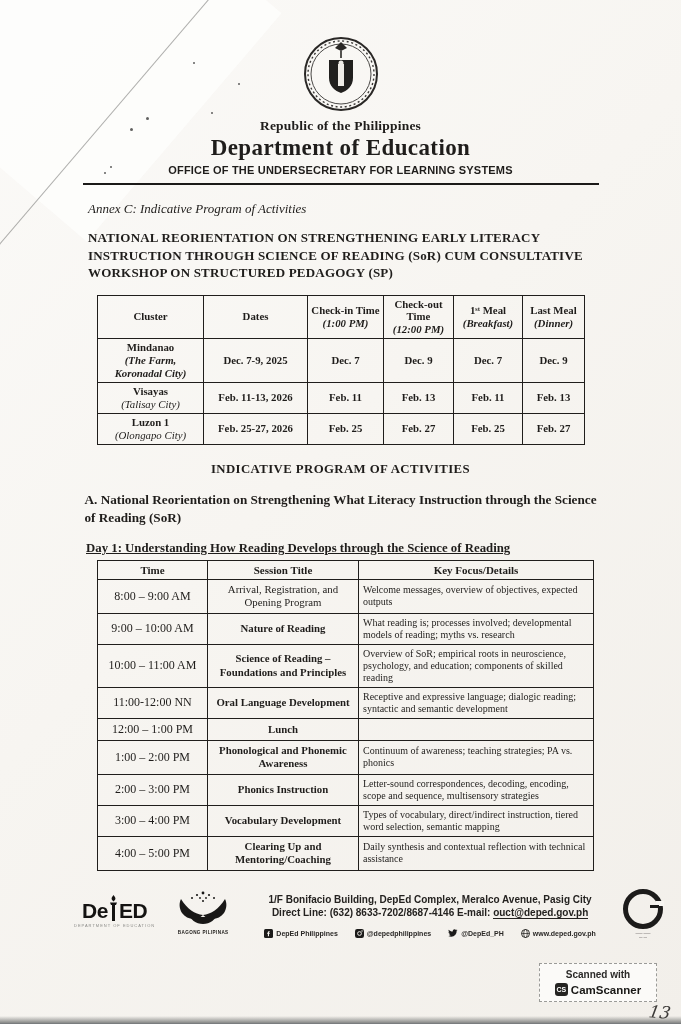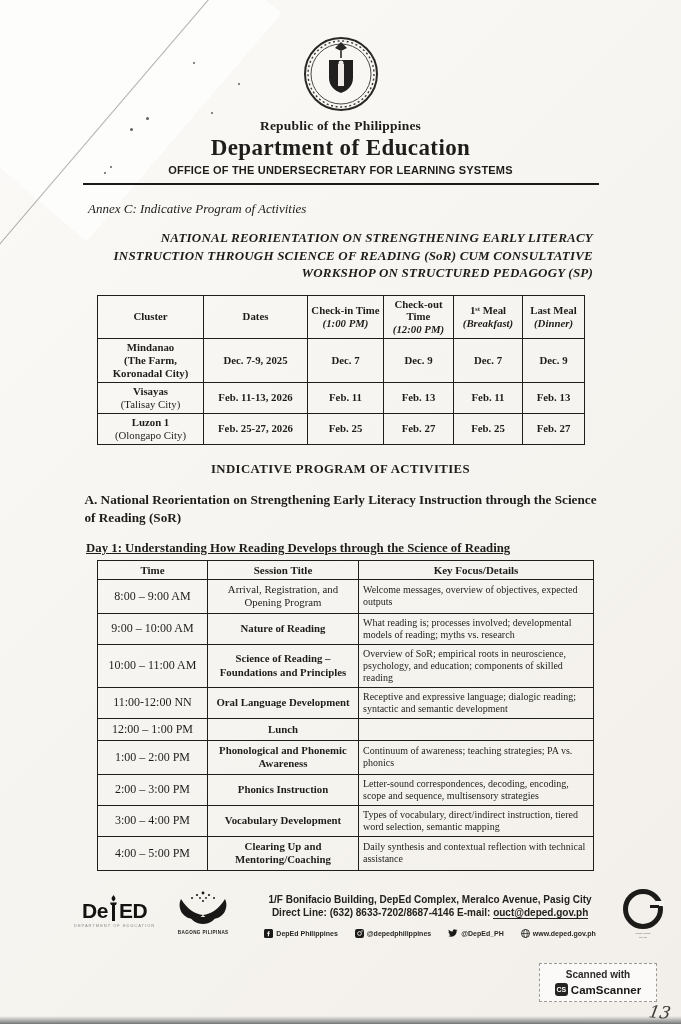--- a/index.html
+++ b/index.html
@@ -34,31 +34,31 @@
   
   .doc{position:relative;padding-top:32px;}
   .seal-wrap{display:flex;justify-content:center;}
   .hdr-center{text-align:center;}
   .republic{font-size:13.5px;font-weight:700;margin-top:4px;letter-spacing:.2px;}
   .department{font-size:23px;font-weight:700;margin-top:1px;letter-spacing:.4px;}
   .office{font-family:"Liberation Sans",sans-serif;font-size:11px;font-weight:700;margin-top:3px;letter-spacing:.2px;}
   .hrule{width:516px;margin:7px auto 0;border-top:2.2px solid #1b1a18;}
   .annex{font-size:13px;font-style:italic;margin:16px 0 0 88px;}
   .event-title{
-    width:505px;margin:12px auto 0;text-align:right;
-    font-size:13px;font-weight:700;line-height:1.35;letter-spacing:.2px;font-style:italic;
+    width:505px;margin:12px auto 0;text-align:left;
+    font-size:13px;font-weight:700;line-height:1.35;letter-spacing:.2px;
   }
   
   table{border-collapse:collapse;table-layout:fixed;}
   .t1{width:487px;margin:13px 0 0 97px;}
   .t1 th,.t1 td{border:1.7px solid #201e1c;text-align:center;vertical-align:middle;padding:2px 3px;}
   .t1 th{font-size:10.8px;font-weight:700;line-height:1.18;}
   .t1 th .sub{display:block;font-style:italic;font-weight:700;}
   .t1 td{font-size:10.8px;font-weight:700;line-height:1.2;}
-  .t1 td .sub{display:block;font-weight:400;}
+  .t1 td .sub{display:block;font-style:italic;font-weight:400;}
   .t1 tbody tr:first-child td .sub{font-weight:700;}
   .section-heading{text-align:center;font-size:12.8px;font-weight:700;margin-top:17px;letter-spacing:.4px;}
   .para-a{
     width:512px;margin:14px auto 0;font-size:13.2px;font-weight:700;
     text-align:justify;line-height:1.42;
   }
   .day1-heading{font-size:12.8px;font-weight:700;margin:13px 0 0 86px;text-decoration:underline;}
   .t2{width:496px;margin:4px 0 0 97px;}
   .t2 th,.t2 td{border:1.7px solid #201e1c;vertical-align:middle;padding:3px 4px;}
   .t2 th{font-size:11px;font-weight:700;text-align:center;}
@@ -185,21 +185,21 @@
           <td>Feb. 25-27, 2026</td>
           <td>Feb. 25</td>
           <td>Feb. 27</td>
           <td>Feb. 25</td>
           <td>Feb. 27</td>
         </tr>
       </tbody>
     </table>
 
     <div class="section-heading">INDICATIVE PROGRAM OF ACTIVITIES</div>
-    <div class="para-a">A. National Reorientation on Strengthening Early Literacy Instruction through the Science of Reading (SoR)</div>
+    <div class="para-a">A. National Reorientation on Strengthening What Literacy Instruction through the Science of Reading (SoR)</div>
     <div class="day1-heading">Day 1: Understanding How Reading Develops through the Science of Reading</div>
 
     <table class="t2">
       <colgroup>
         <col style="width:110px">
           <col style="width:151px">
           <col style="width:235px">
       </colgroup>
       <thead>
         <tr>

